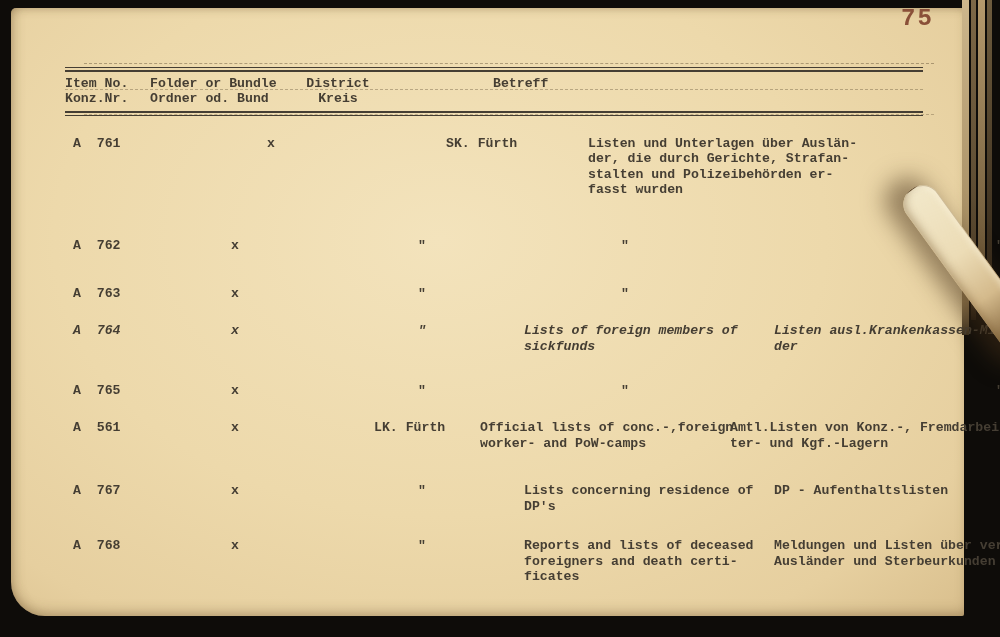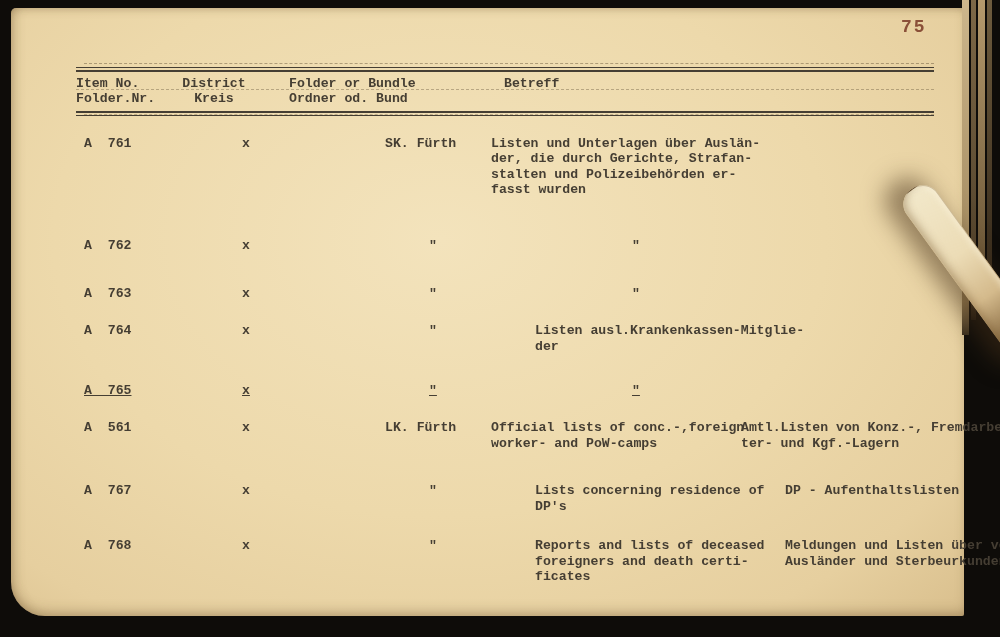--- a/index.html
+++ b/index.html
@@ -20,31 +20,31 @@
   }
   
   .strip{position:absolute;top:0;}
   .strip.s1{left:962px;width:7px;height:335px;background:linear-gradient(180deg,#cdb68c,#9b8257 90%,#3a2f1e);}
   .strip.s2{left:971px;width:5px;height:320px;background:linear-gradient(180deg,#7d6847,#4e3f29 90%,#1d1710);}
   .strip.s3{left:978px;width:7px;height:300px;background:linear-gradient(180deg,#b59a6d,#6e5939 85%,#241d12);}
   .strip.s4{left:987px;width:5px;height:280px;background:linear-gradient(180deg,#6e5c3e,#35291a);}
 
   .content{position:absolute;inset:0;color:var(--ink);font-size:13.2px;line-height:15.4px;font-weight:700;}
 
-  .page-number{position:absolute;left:901px;top:20px;font-size:18px;letter-spacing:2px;color:var(--pagenum);font-weight:700;}
+  .page-number{position:absolute;left:901px;top:11px;font-size:24px;letter-spacing:2px;color:var(--pagenum);font-weight:700;}
 
   .title-block{position:absolute;left:355px;top:30px;width:250px;text-align:center;}
   .title-en{display:inline-block;border-bottom:1.6px solid var(--ink);padding:0 2px 1px 2px;}
   .title-de{margin-top:1px;}
 
   .dash{position:absolute;border-top:1px dashed rgba(95,78,52,.45);height:0;}
   .dash.d-title{left:84px;right:66px;top:63px;}
   .dash.d-below{left:84px;right:66px;top:114px;border-top-color:rgba(95,78,52,.35);}
 
-  .table{position:absolute;left:76px;top:70px;width:858px;}
+  .table{position:absolute;left:65px;top:70px;width:858px;}
   .thead{position:relative;border-top:2px solid var(--rule);border-bottom:2.2px solid var(--rule);padding:4px 0 4px 0;}
   .thead::before{content:"";position:absolute;left:0;right:0;top:-5px;border-top:1.6px solid var(--rule);}
   .thead::after{content:"";position:absolute;left:0;right:0;bottom:-5px;border-bottom:1.2px solid var(--rule);}
   .mid-dash{position:absolute;left:0;right:0;top:17px;border-top:1px dashed rgba(95,78,52,.38);}
 
   .hrow,.row{display:flex;align-items:flex-start;}
   .cell,.hcell{white-space:pre;flex:none;}
   .hcell.item,.cell.item{width:85px;}
   .hcell.folder,.cell.folder{width:135px;}
   .hcell.district,.cell.district{width:106px;}
@@ -53,25 +53,25 @@
   .hcell.district{text-align:center;padding-right:22px;}
   .hcell.subject{text-align:center;}
   .hcell.betreff{padding-left:80px;}
   .cell.item{padding-left:8px;}
   .cell.folder{padding-left:73px;}
   .cell.district{padding-left:8px;}
   .cell.district.ditto{padding-left:52px;}
   .cell.subject.ditto{padding-left:97px;}
   .cell.betreff.ditto{padding-left:125px;}
 
-  .tbody .row:nth-child(1){margin-top:23px;}
+  .tbody .row:nth-child(1){margin-top:23px;gap:36px;}
   .tbody .row:nth-child(2){margin-top:41px;}
   .tbody .row:nth-child(3){margin-top:32px;}
-  .tbody .row:nth-child(4){margin-top:22px;}
-  .tbody .row:nth-child(5){margin-top:29px;text-decoration:underline;}
+  .tbody .row:nth-child(4){margin-top:22px;font-style:italic;}
+  .tbody .row:nth-child(5){margin-top:29px;}
   .tbody .row:nth-child(6){margin-top:22px;}
   .tbody .row:nth-child(7){margin-top:32px;}
   .tbody .row:nth-child(8){margin-top:24px;}
 
   .paper-clip{
     position:absolute;left:905px;top:185px;width:210px;height:36px;border-radius:18px;
     background:linear-gradient(90deg,#f2e8ca 0%,#ecdcb6 38%,#d4ba8c 62%,#8f7249 82%,#4f3c26 100%);
     border:1px solid rgba(120,90,50,.30);
     transform:rotate(54deg);transform-origin:18px 18px;
     box-shadow:-12px 10px 22px 4px rgba(70,48,24,.50), inset 0 -5px 8px -3px rgba(120,88,48,.45), inset 0 4px 6px -2px rgba(255,248,225,.55);
@@ -93,23 +93,23 @@
     <div class="page-number">75</div>
 
 
     <div class="dash d-title"></div>
     <div class="dash d-below"></div>
 
     <div class="table">
       <div class="thead">
         <div class="mid-dash"></div>
         <div class="hrow">
-          <div class="hcell item"><div>Item No.</div><div>Folder.Nr.</div></div>
+          <div class="hcell item"><div>Item No.</div><div>Konz.Nr.</div></div>
+          <div class="hcell folder"><div>Folder or Bundle</div><div>Ordner od. Bund</div></div>
           <div class="hcell district"><div>District</div><div>Kreis</div></div>
-          <div class="hcell folder"><div>Folder or Bundle</div><div>Ordner od. Bund</div></div>
           <div class="hcell betreff"><div>Betreff</div></div>
         </div>
       </div>
       <div class="tbody" id="rows">
           <div class="row">
             <div class="cell item">A  761</div>
             <div class="cell folder">x</div>
             <div class="cell district">SK. Fürth</div>
             <div class="cell betreff">Listen und Unterlagen über Auslän-
 der, die durch Gerichte, Strafan-
@@ -127,20 +127,22 @@
             <div class="cell item">A  763</div>
             <div class="cell folder">x</div>
             <div class="cell district ditto">"</div>
             <div class="cell subject ditto">"</div>
             <div class="cell betreff ditto">"</div>
           </div>
           <div class="row">
             <div class="cell item">A  764</div>
             <div class="cell folder">x</div>
             <div class="cell district ditto">"</div>
+            <div class="cell subject">Lists of foreign members of
+sickfunds</div>
             <div class="cell betreff">Listen ausl.Krankenkassen-Mitglie-
 der</div>
           </div>
           <div class="row">
             <div class="cell item">A  765</div>
             <div class="cell folder">x</div>
             <div class="cell district ditto">"</div>
             <div class="cell subject ditto">"</div>
             <div class="cell betreff ditto">"</div>
           </div>

